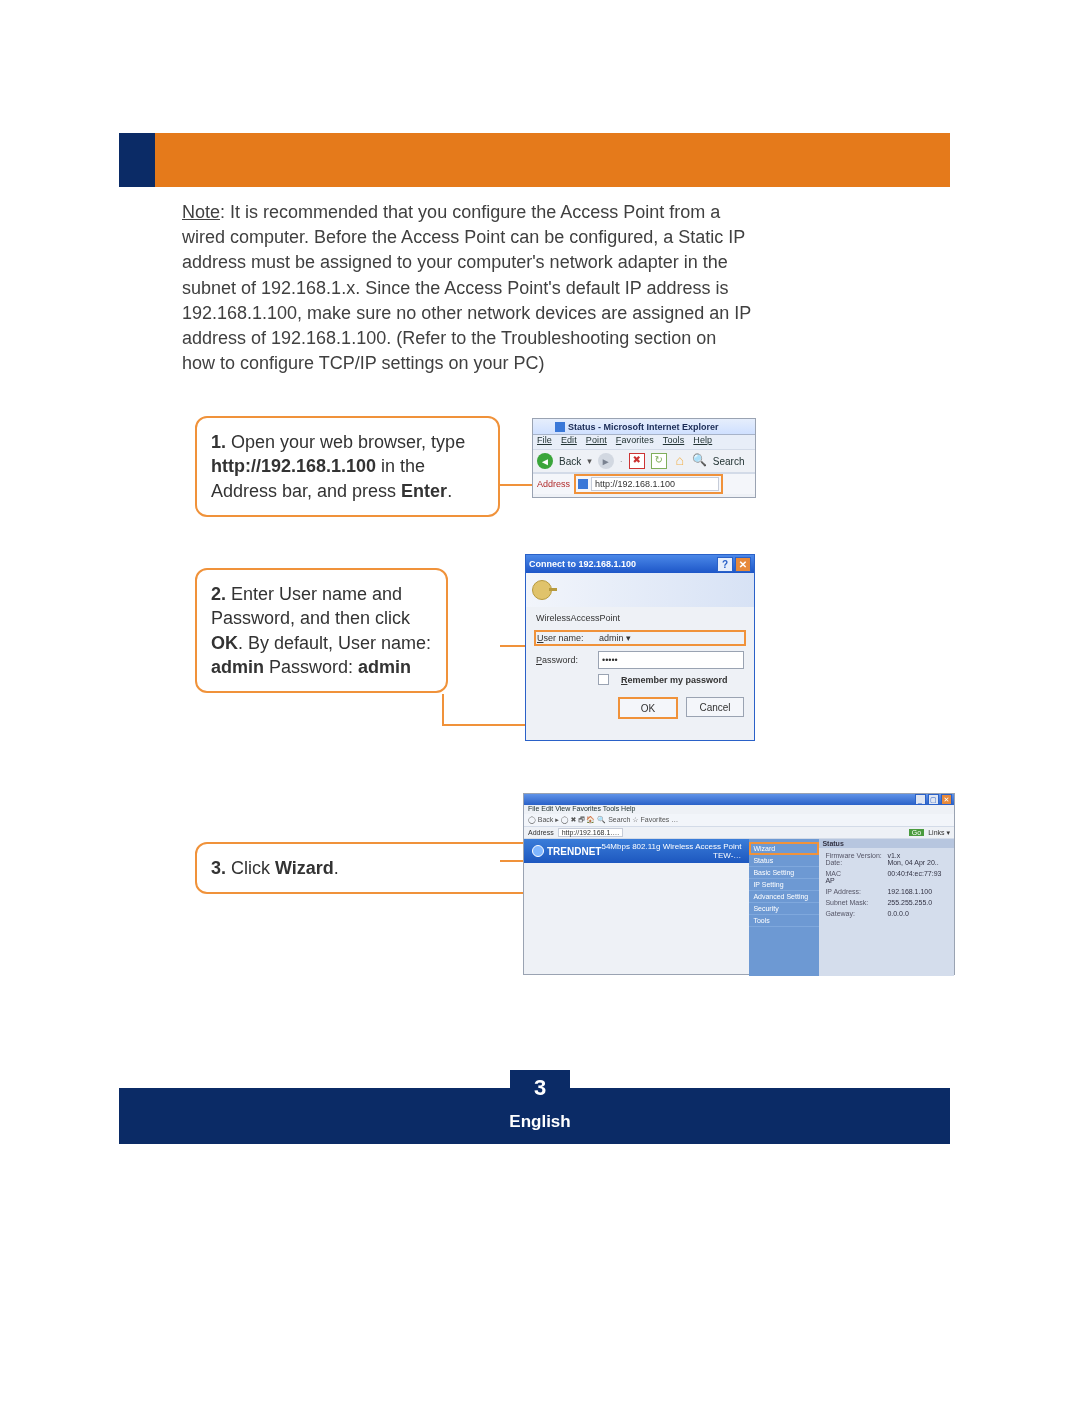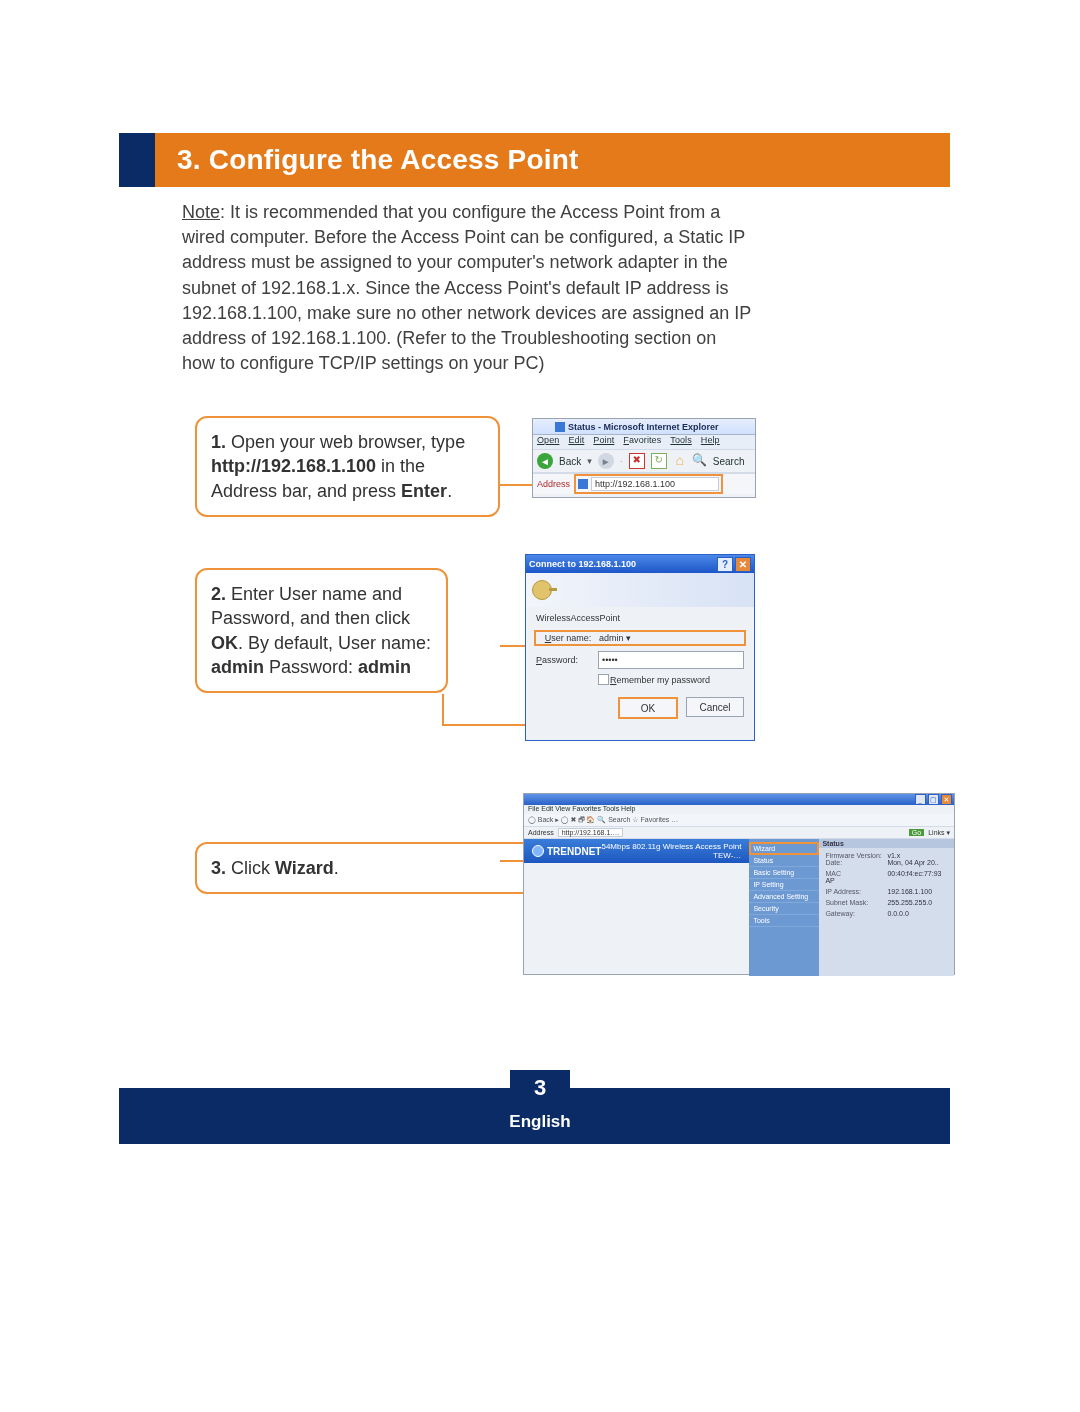--- a/index.html
+++ b/index.html
@@ -164,22 +164,22 @@
   .login-body { padding: 6px 10px 4px 10px; }
   .login-body .realm { margin-bottom: 7px; }
   .form-row { display:flex; align-items:center; margin-bottom:5px; }
   .form-row label { width:62px; color:#333; }
   .form-row label u { text-decoration: underline; }
   .form-row .field {
     flex:1; height:16px; background:#fff;
     border:1px solid #9aa3b2; display:flex; align-items:center;
     padding:0 3px; gap:3px;
   }
-  .user-row-box { border:2px solid #f0923a; padding:1px; margin:0 -2px 5px -2px; display:flex; align-items:center;text-align:center; }
-  .chk-row { margin-left:62px; display:flex; align-items:center; gap:1px; }
+  .user-row-box { border:2px solid #f0923a; padding:1px; margin:0 -2px 5px -2px; display:flex; align-items:center; }
+  .chk-row { margin-left:62px; display:flex; align-items:center; gap:12px;font-weight:bold; }
   .chk-row .cb { width:9px;height:9px;border:1px solid #9aa3b2;background:#fff; }
   .login-buttons {
     display:flex; justify-content:flex-end; gap:8px; padding:8px 10px 6px;
   }
   .login-buttons .btn {
     width:56px; height:18px; background:#f4f6fa;
     border:1px solid #9aa3b2; font-size:10px;
     display:flex; align-items:center; justify-content:center;
   }
   .login-buttons .btn.ok { border:2px solid #f0923a; }
@@ -234,24 +234,20 @@
     top:1112px; color:#fff; font-size:17px; font-weight:bold;
   }
 </style>
 </head>
 <body>
 
 <div class="page">
 
   <div class="section-header">
     <div class="navy-block"></div>
-    <div class="title">
-      <span>3.</span>
-      <span>Configure the Access Point</span>
-    </div>
   </div>
 
   <div class="note">
     <span class="u">Note</span><span>: It is recommended that you configure the Access Point from a wired computer.  Before the Access Point can be configured, a Static IP address must be assigned to your computer's network adapter in the subnet of 192.168.1.x.  Since the Access Point's default IP address is 192.168.1.100, make sure no other network devices are assigned an IP address of 192.168.1.100.  (Refer to the Troubleshooting section on how to configure TCP/IP settings on your PC)</span>
   </div>
 
   <div class="callout" style="left:195px; top:416px; width:305px;">
     <span class="num">1.</span><span> Open your web browser, type </span><span class="bold">http://192.168.1.100</span><span> in the Address bar, and press </span><span class="bold">Enter</span><span>.</span>
   </div>
   <div class="pointer" style="left:500px; top:484px; width:54px;"></div>
@@ -267,21 +263,21 @@
     <span class="num">3.</span><span> Click </span><span class="bold">Wizard</span><span>.</span>
   </div>
   <div class="pointer" style="left:500px; top:860px; width:34px;"></div>
 
   <div class="ie-window">
     <div class="ie-titlebar">
       <span class="ie-title-icon"></span>
       <span class="ie-title-text">Status - Microsoft Internet Explorer</span>
     </div>
     <div class="ie-menu">
-      <span><u>Open</u></span><span><u>Edit</u></span><span><u>Point</u></span><span><u>F</u>avorites</span><span><u>Tools</u></span><span><u>Help</u></span>
+      <span><u>File</u></span><span><u>Edit</u></span><span><u>Point</u></span><span><u>F</u>avorites</span><span><u>Tools</u></span><span><u>Help</u></span>
     </div>
     <div class="ie-toolbar">
       <span class="circle-btn green-btn">◄</span>
       <span class="tb-label">Back</span>
       <span style="color:#555;">▾</span>
       <span class="circle-btn grey-btn">►</span>
       <span style="color:#999;">·</span>
       <span class="tb-icon">✖</span>
       <span class="tb-icon plain">↻</span>
       <span class="tb-icon home">⌂</span>

